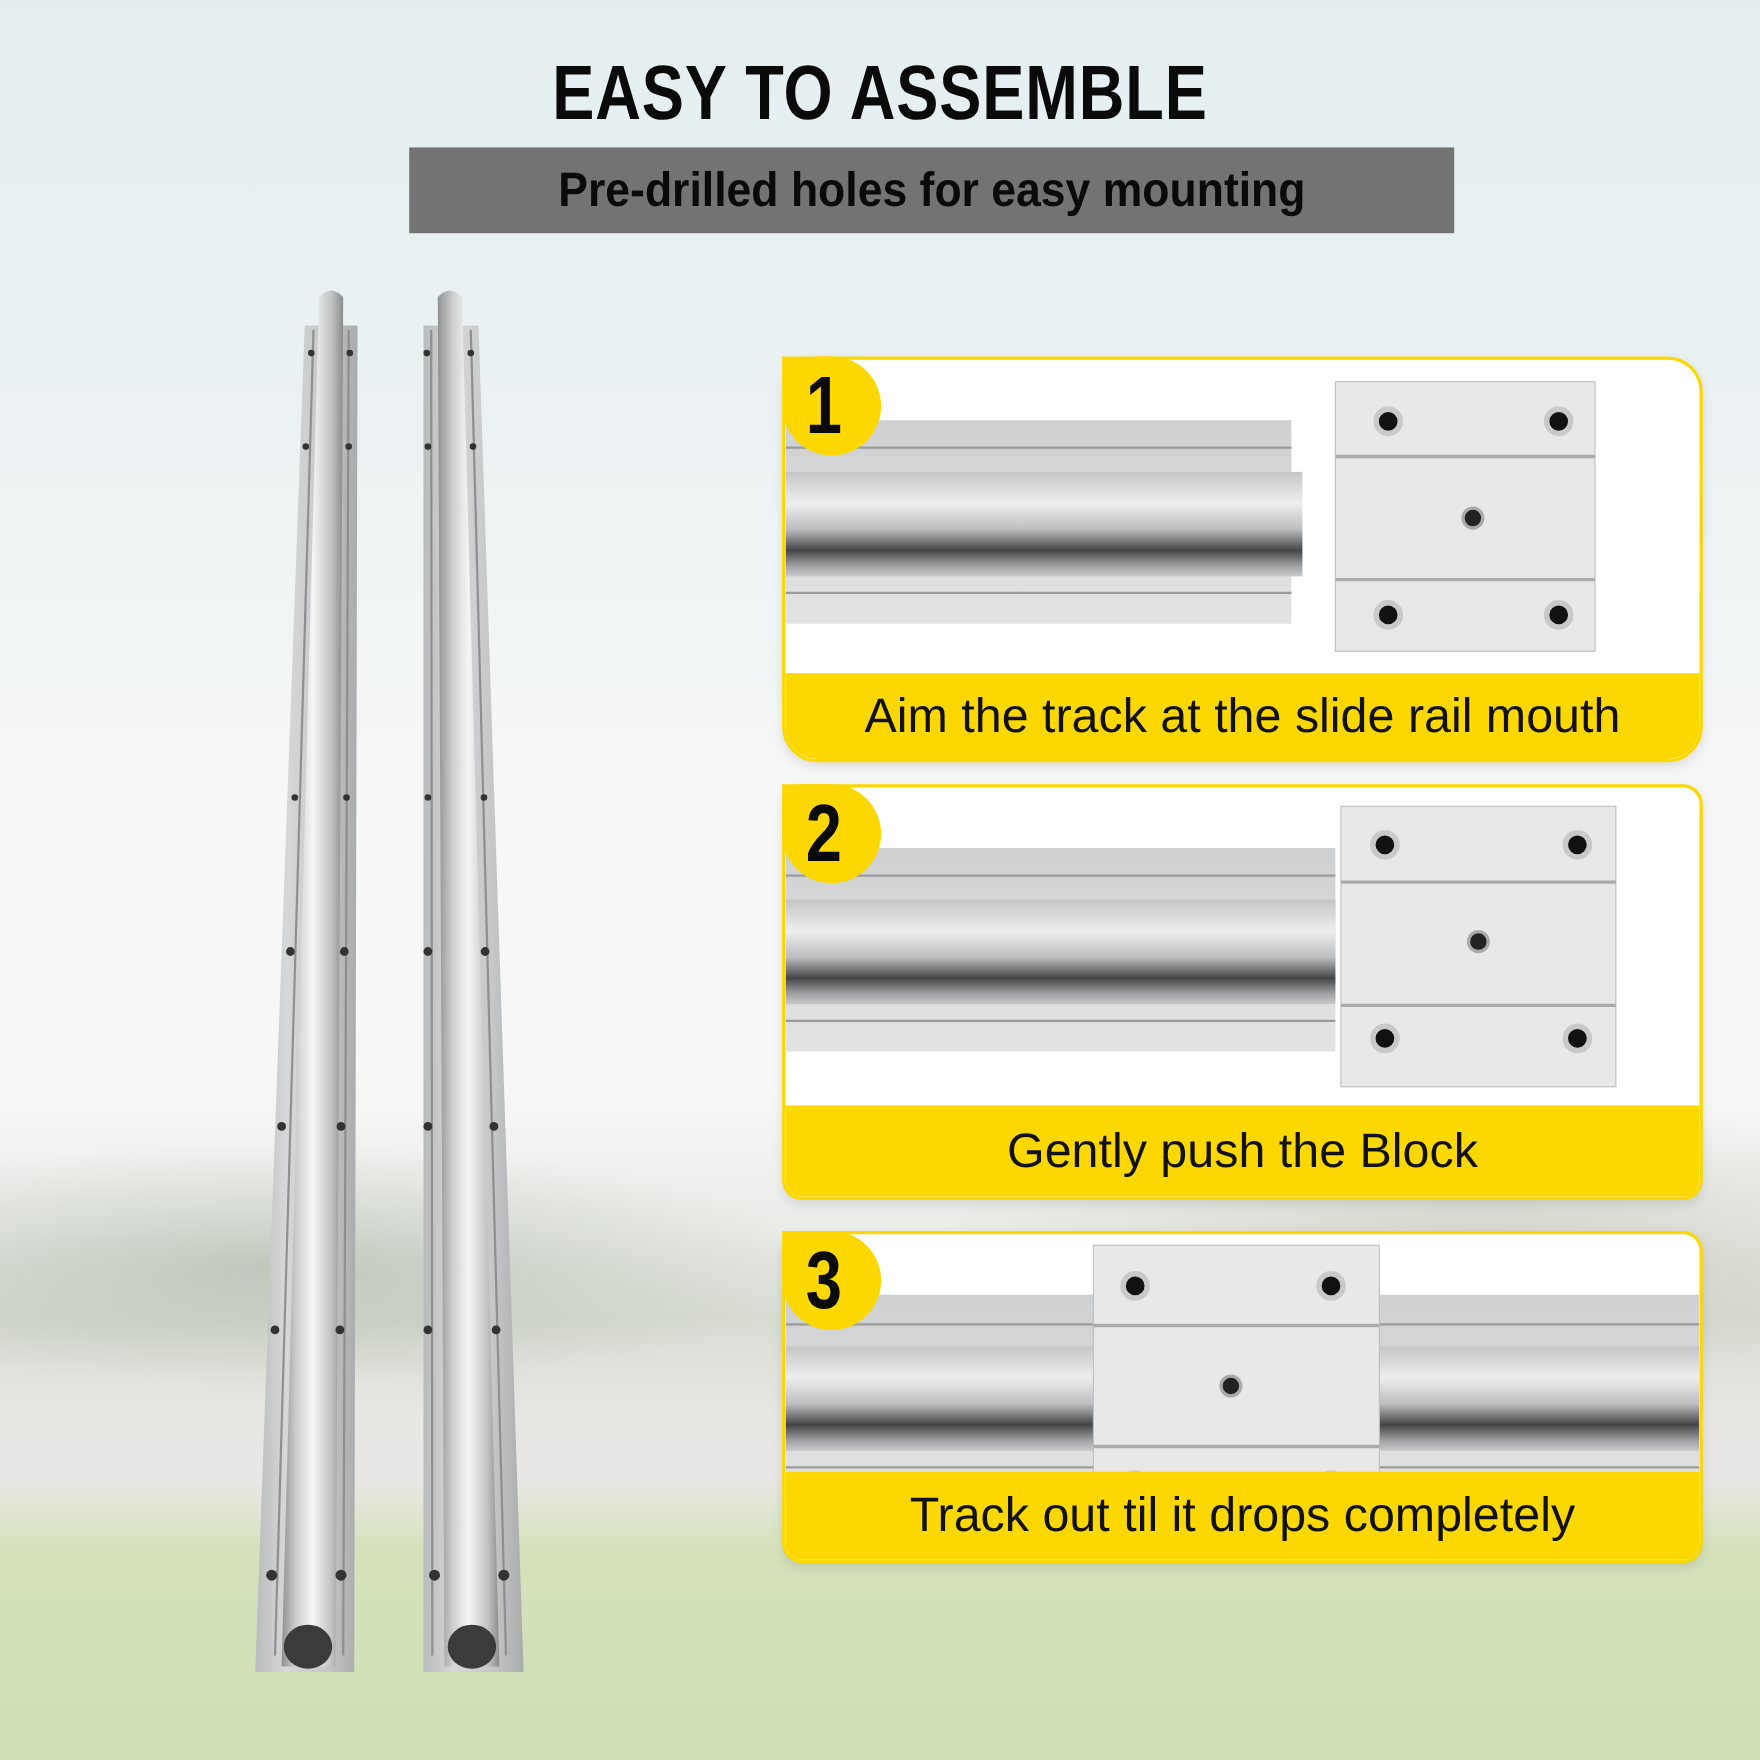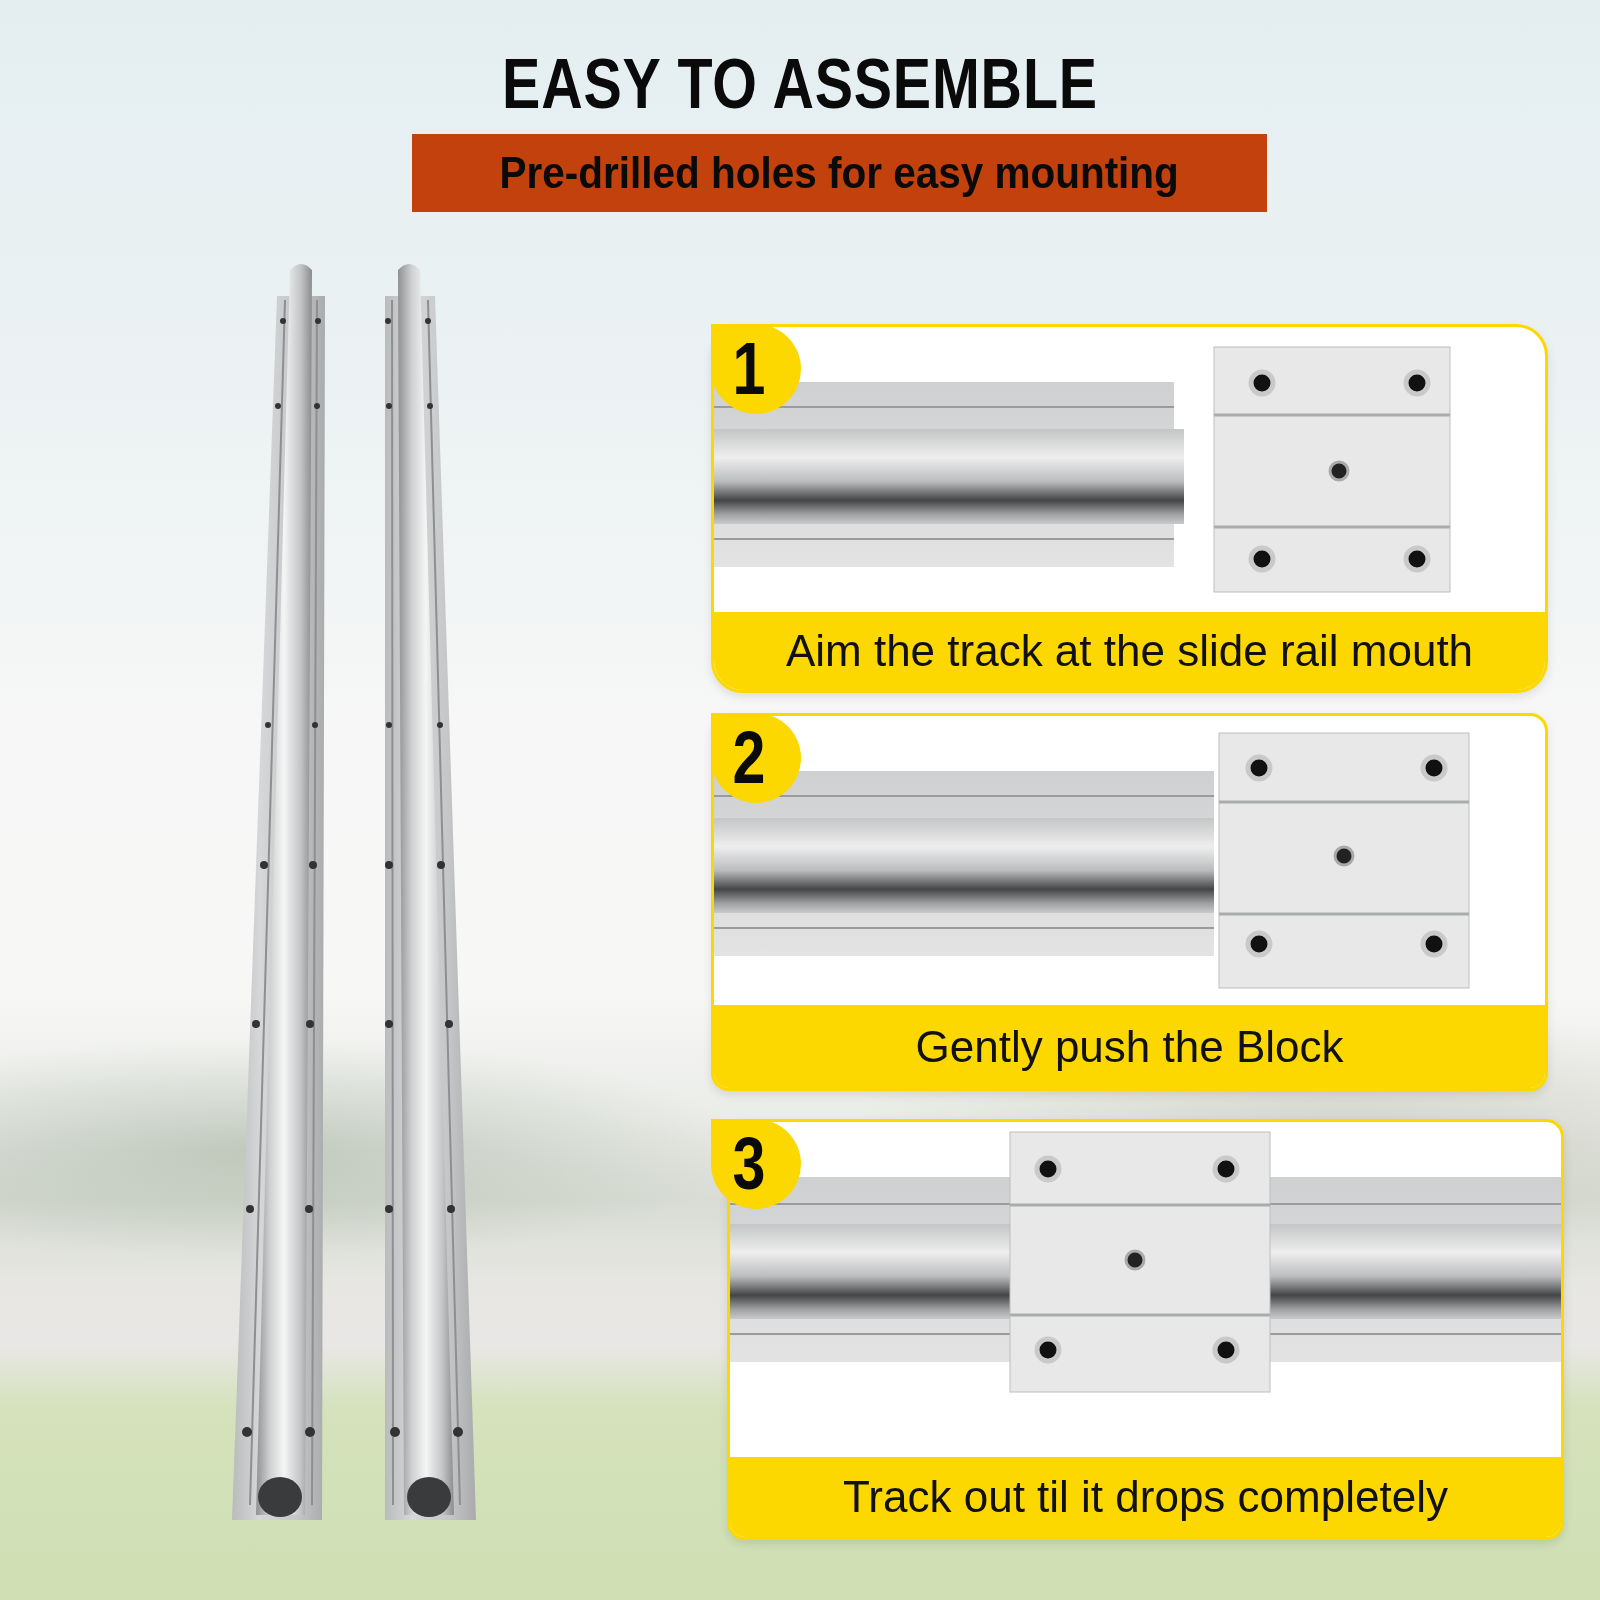--- a/index.html
+++ b/index.html
@@ -7,23 +7,23 @@
     font-family:"Liberation Sans", sans-serif; }
   .bg { position:absolute; inset:0;
     background:
       radial-gradient(ellipse 500px 110px at 250px 1150px, rgba(150,165,145,0.45), rgba(150,165,145,0) 100%),
       radial-gradient(ellipse 500px 120px at 1350px 1130px, rgba(170,170,150,0.35), rgba(170,170,150,0) 100%),
       linear-gradient(180deg, #e4eef1 0%, #ecf2f3 25%, #f6f7f6 45%, #f7f7f6 62%, #eaece8 70%, #d8dcd3 75%, #e6e6e2 80%, #e9e7e6 84%, #d5e2bb 88%, #cfdfb3 100%);
   }
   .title { position:absolute; top:44px; left:0; width:1600px; text-align:center;
     font-family:"Liberation Sans", sans-serif; font-weight:bold; font-size:70px;
     letter-spacing:1px; color:#0a0a0a; transform:scaleX(0.82); transform-origin:800px 0; }
-  .subtitle { position:absolute; top:134px; left:372px; width:855px; height:78px;
-    background:#c2410c; display:flex; align-items:center; justify-content:center;
-    font-weight:bold; font-size:44px; color:#0a0a0a;margin-left:40px; }
+  .subtitle { position:absolute; top:134px; left:372px; width:950px; height:78px;
+    background:#737373; display:flex; align-items:center; justify-content:center;
+    font-weight:bold; font-size:44px; color:#0a0a0a; }
   .subtitle span { display:inline-block; transform:scaleX(0.92); }
   .rails { position:absolute; left:0; top:0; }
   .card { position:absolute; left:711px; width:837px; border:3px solid #fdd800;
     border-radius:18px; background:#fff; overflow:hidden; box-sizing:border-box;
     box-shadow:0 4px 10px rgba(0,0,0,0.10); }
   .card .photo { position:absolute; left:0; top:0; right:0; }
   .card .caption { position:absolute; left:0; right:0; bottom:0; background:#fdd800;
     display:flex; align-items:center; justify-content:center; font-size:44px; color:#111; }
   .badge { position:absolute; left:711px; width:90px; height:90px; border-radius:0 45px 45px 45px;
     background:#fdd800; }
@@ -155,21 +155,21 @@
         <circle cx="720" cy="228" r="11"></circle>
     </g>
     <circle cx="630" cy="140" r="9" fill="#222" stroke="#aaa" stroke-width="3"></circle>
   </svg>
   <div class="caption" style="height:83px;">Gently push the Block</div>
 </div>
 <div class="badge" style="top:713px;">
   <div class="badge-num">2</div>
 </div>
 
-<div class="card" style="top:1119px;height:421px;margin-left:16px;">
+<div class="card" style="top:1119px;height:302px;">
   <svg class="photo" width="831" height="286">
     <rect x="0" y="55" width="831" height="185" fill="url(#hbase)"></rect>
     <line x1="0" y1="82" x2="831" y2="82" stroke="#9a9b9d" stroke-width="2"></line>
     <line x1="0" y1="212" x2="831" y2="212" stroke="#9a9b9d" stroke-width="2"></line>
     <rect x="0" y="102" width="831" height="95" fill="url(#hrod)"></rect>
     <rect x="280" y="10" width="260" height="260" fill="#e8e8e8" stroke="#bdbebf"></rect>
     <line x1="280" y1="83" x2="540" y2="83" stroke="#aaabac" stroke-width="3"></line>
     <line x1="280" y1="193" x2="540" y2="193" stroke="#aaabac" stroke-width="3"></line>
     <g fill="#111" stroke="#c9c9c9" stroke-width="5">
       <circle cx="318" cy="47" r="11"></circle>

